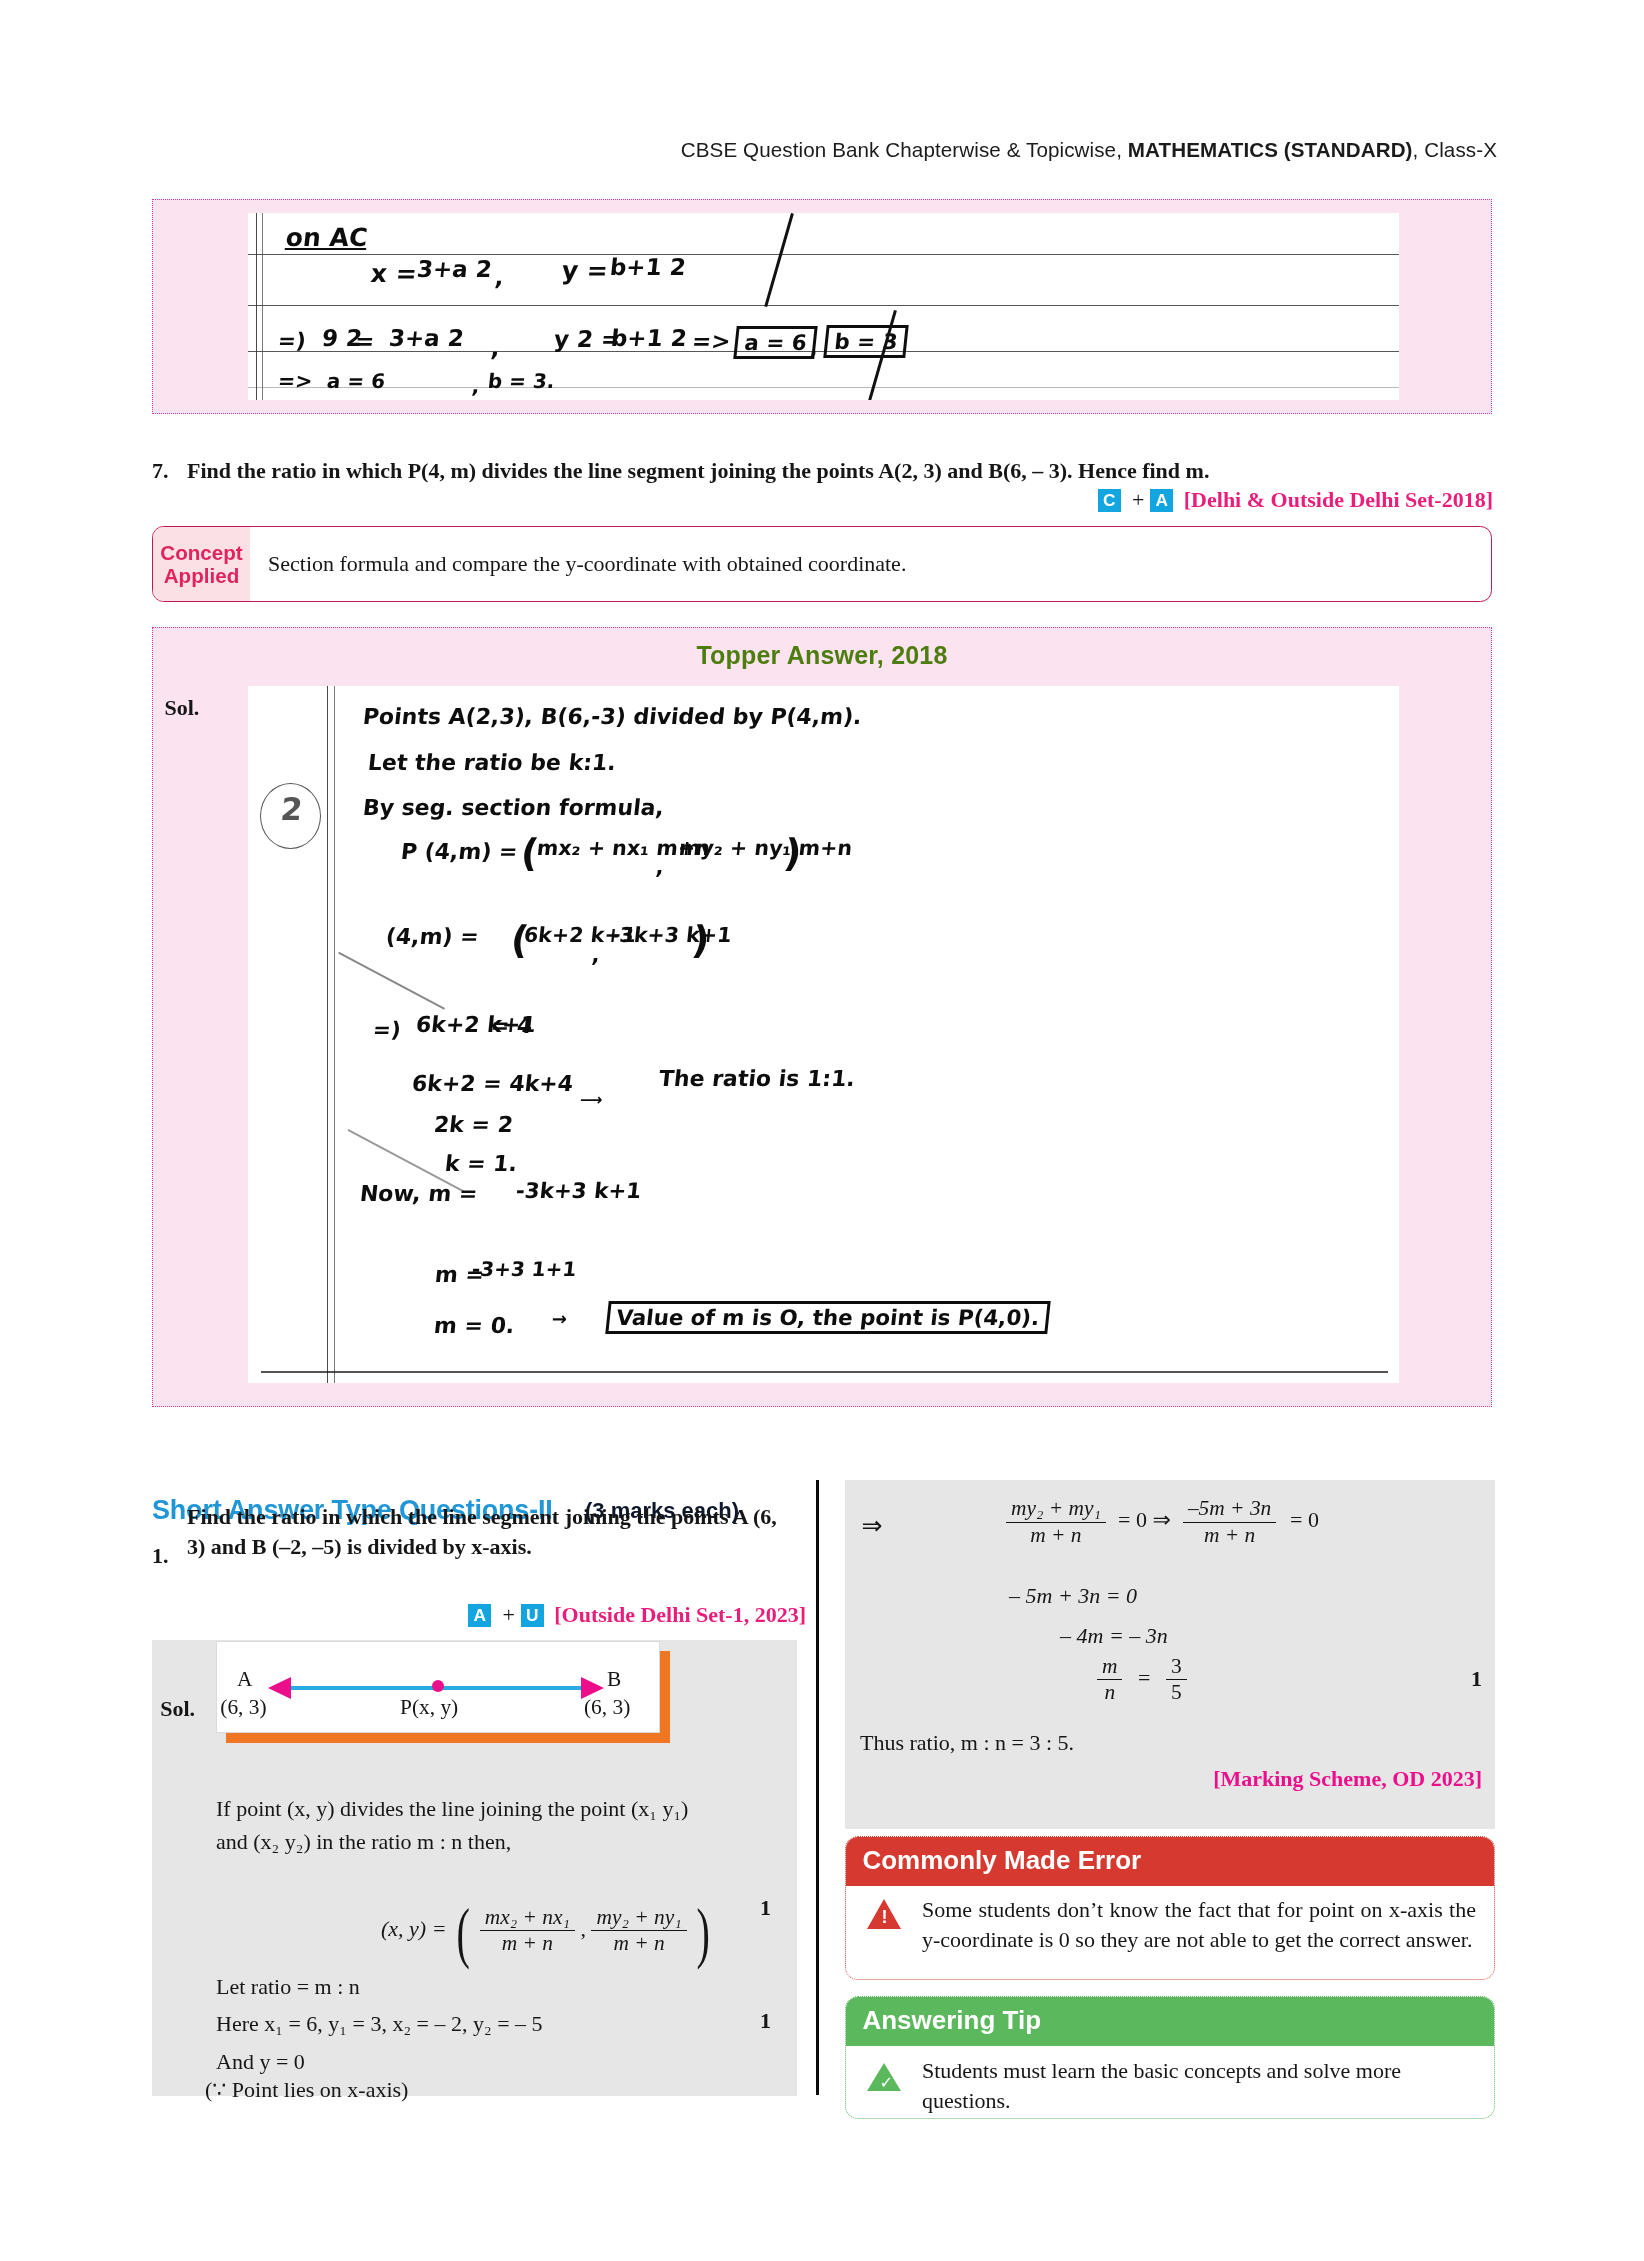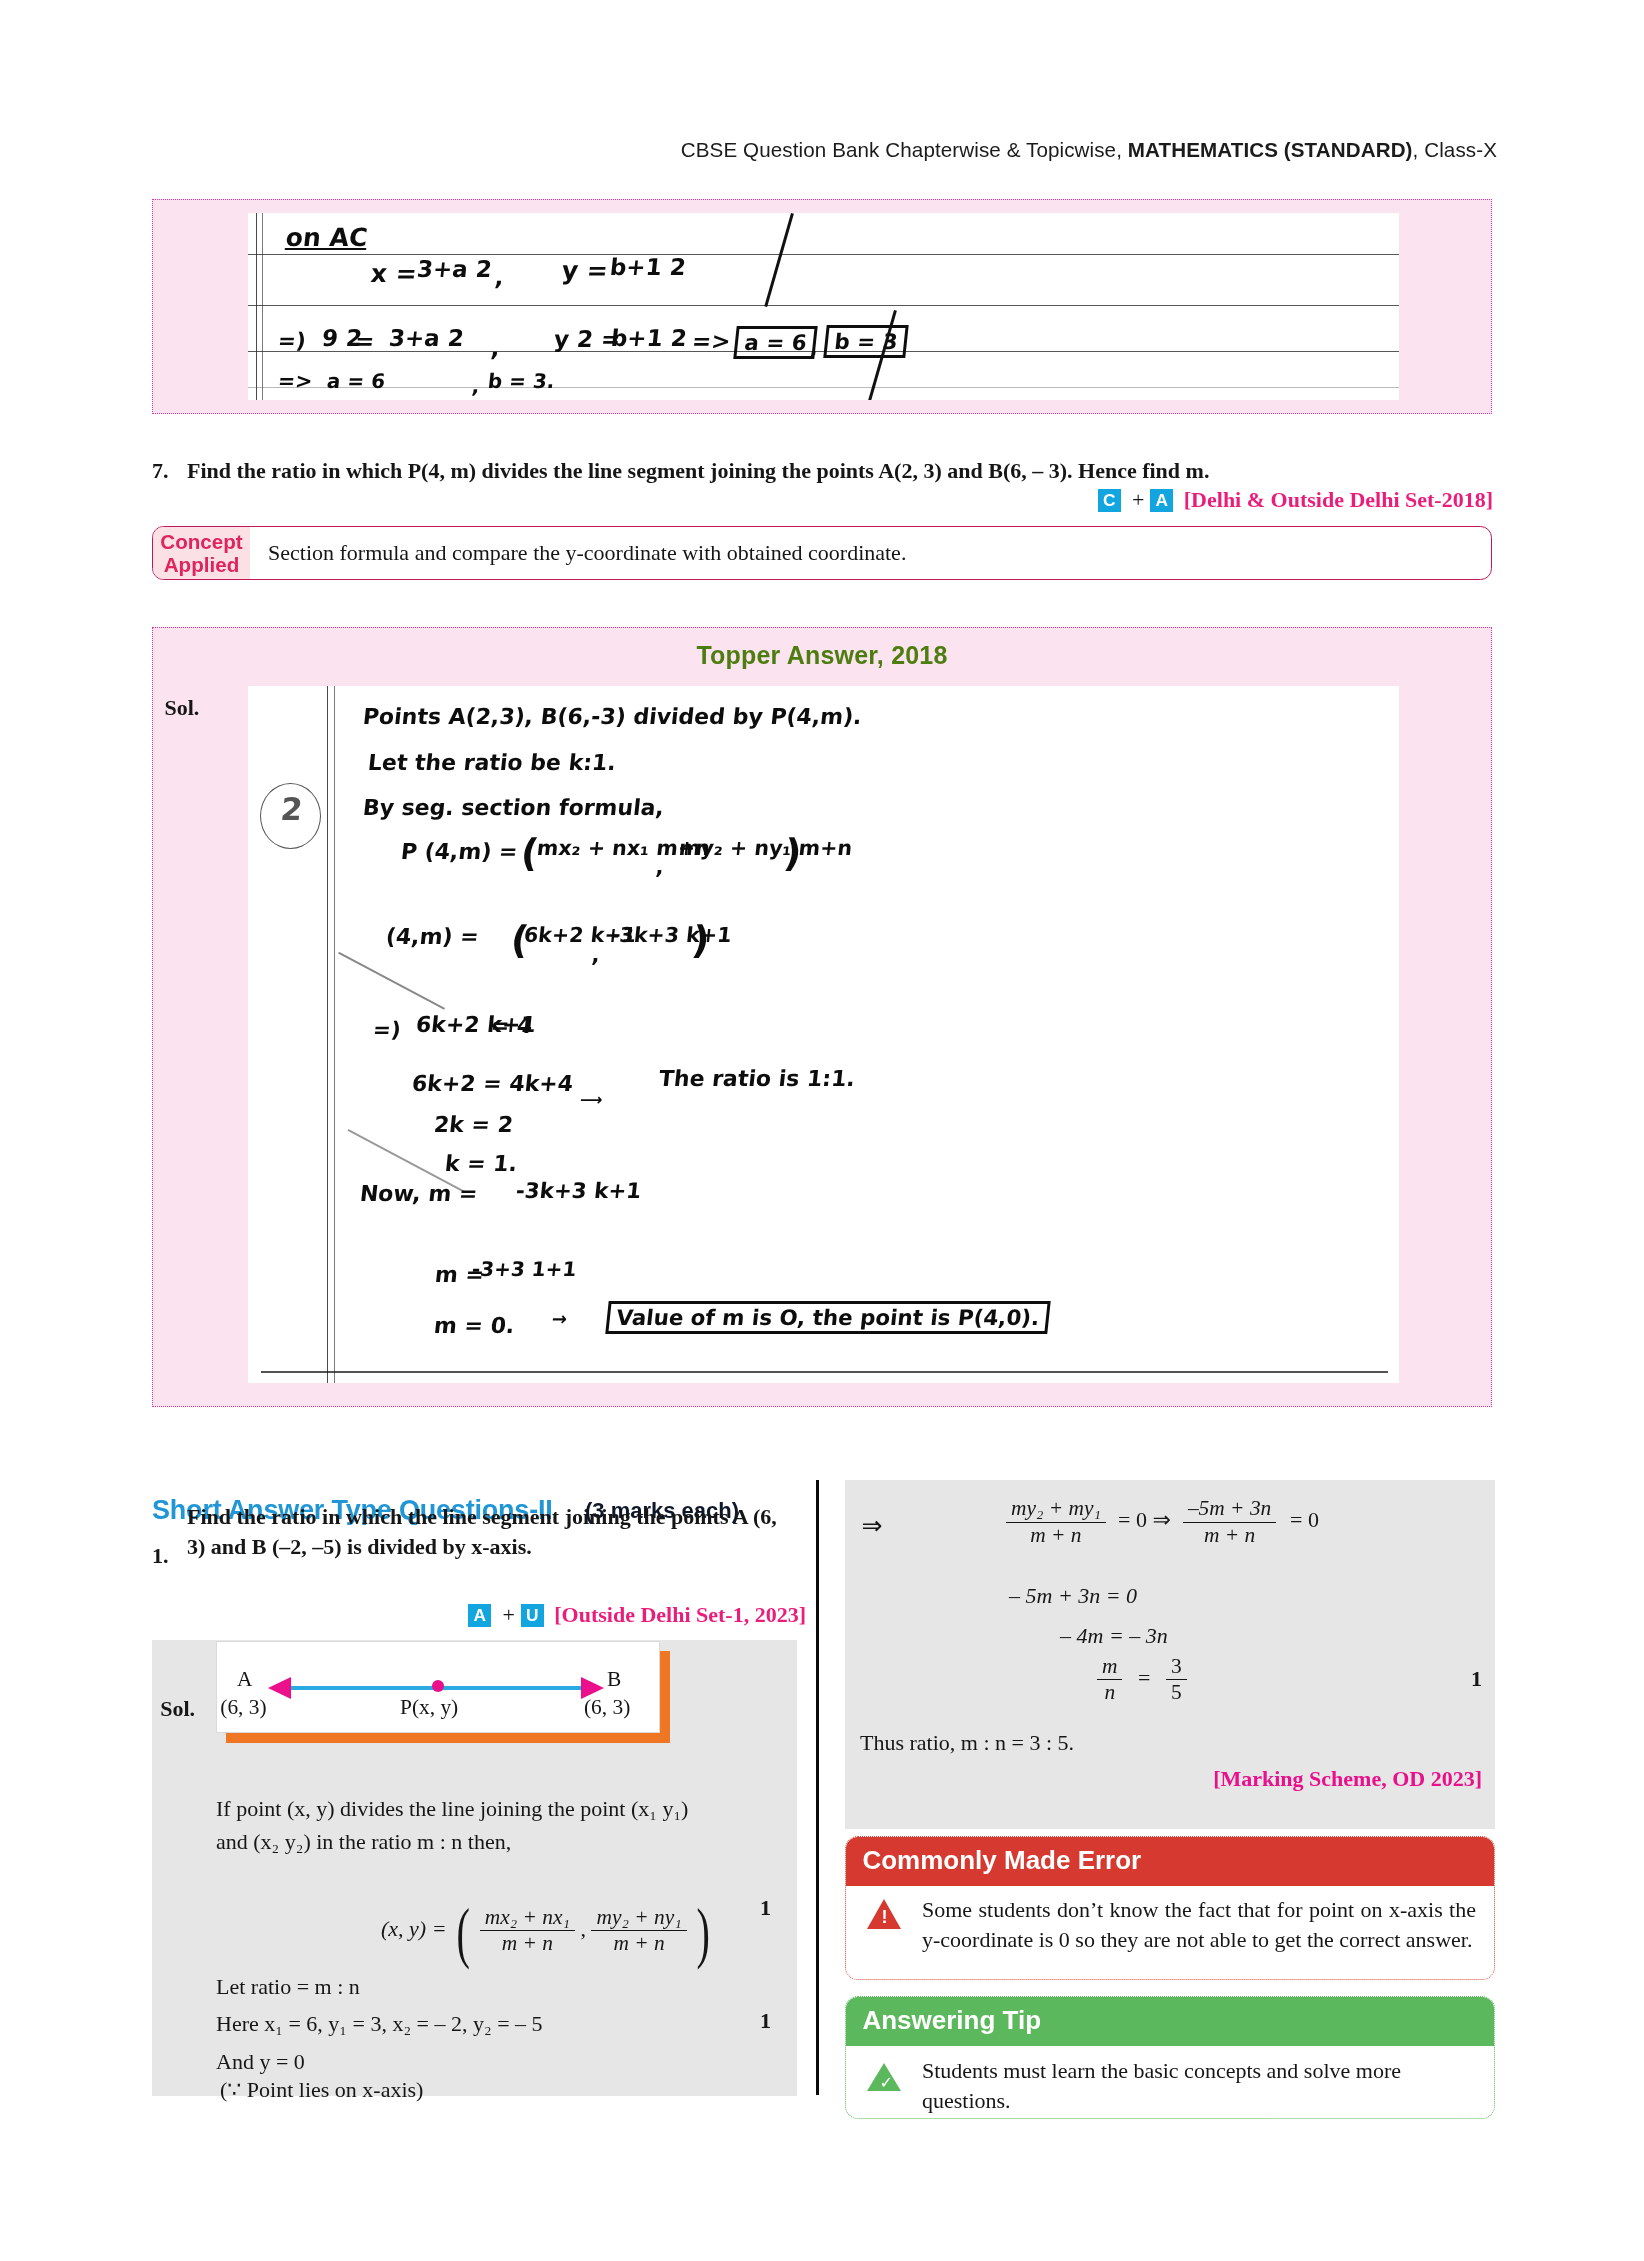--- a/index.html
+++ b/index.html
@@ -55,21 +55,21 @@
   .badge{
     display:inline-block;background:#12a5e0;color:#ffffff;
     font-family:"Liberation Sans",sans-serif;font-weight:bold;
     font-size:17.3px;line-height:22px;width:23px;height:23px;text-align:center;
     vertical-align:0.8px;
   }
   .srctxt{color:#eb1d7a;font-weight:bold;}
 
   
   .concept{
-    position:absolute;left:152px;top:526px;width:1340px;height:54px;
+    position:absolute;left:152px;top:526px;width:1340px;height:76px;
     border:1.6px solid #c2185b;border-radius:11.5px;box-sizing:border-box;
     background:#ffffff;overflow:hidden;
   }
   .concept-tag{
     position:absolute;left:0;top:0;width:97px;height:100%;
     background:#fbe0e6;color:#e0245e;
     font-family:"Liberation Sans",sans-serif;font-weight:bold;
     font-size:20.6px;line-height:1.12;
     display:flex;flex-direction:column;align-items:center;justify-content:center;
   }
@@ -391,21 +391,21 @@
         <span class="d mi">m + n</span>
       </span>
       <span class="paren" style="font-size:67px;position:relative;top:1.6px;">)</span>
     </div>
     <div class="mark1" style="left:608px;top:255px;">1</div>
 
     <div class="body-txt" style="left:64px;top:331px;">Let ratio = m : n</div>
     <div class="body-txt" style="left:64px;top:368px;">Here x₁ = 6, y₁ = 3, x₂ = – 2, y₂ = – 5</div>
     <div class="mark1" style="left:608px;top:368px;">1</div>
     <div class="body-txt" style="left:64px;top:406px;">And y = 0</div>
-    <div class="body-txt" style="left:68px;top:434px;">(∵ Point lies on x-axis)</div>
+    <div class="body-txt" style="left:53px;top:434px;">(∵ Point lies on x-axis)</div>
   </div>
 
   <div class="rbox">
     <div class="body-txt" style="left:16.4px;top:28px;font-size:25px;">⇒</div>
 
     <div class="body-txt" style="left:161px;top:16.4px;">
       <span class="frac">
         <span class="n mi">my₂ + my₁</span>
         <span class="d mi">m + n</span>
       </span>

